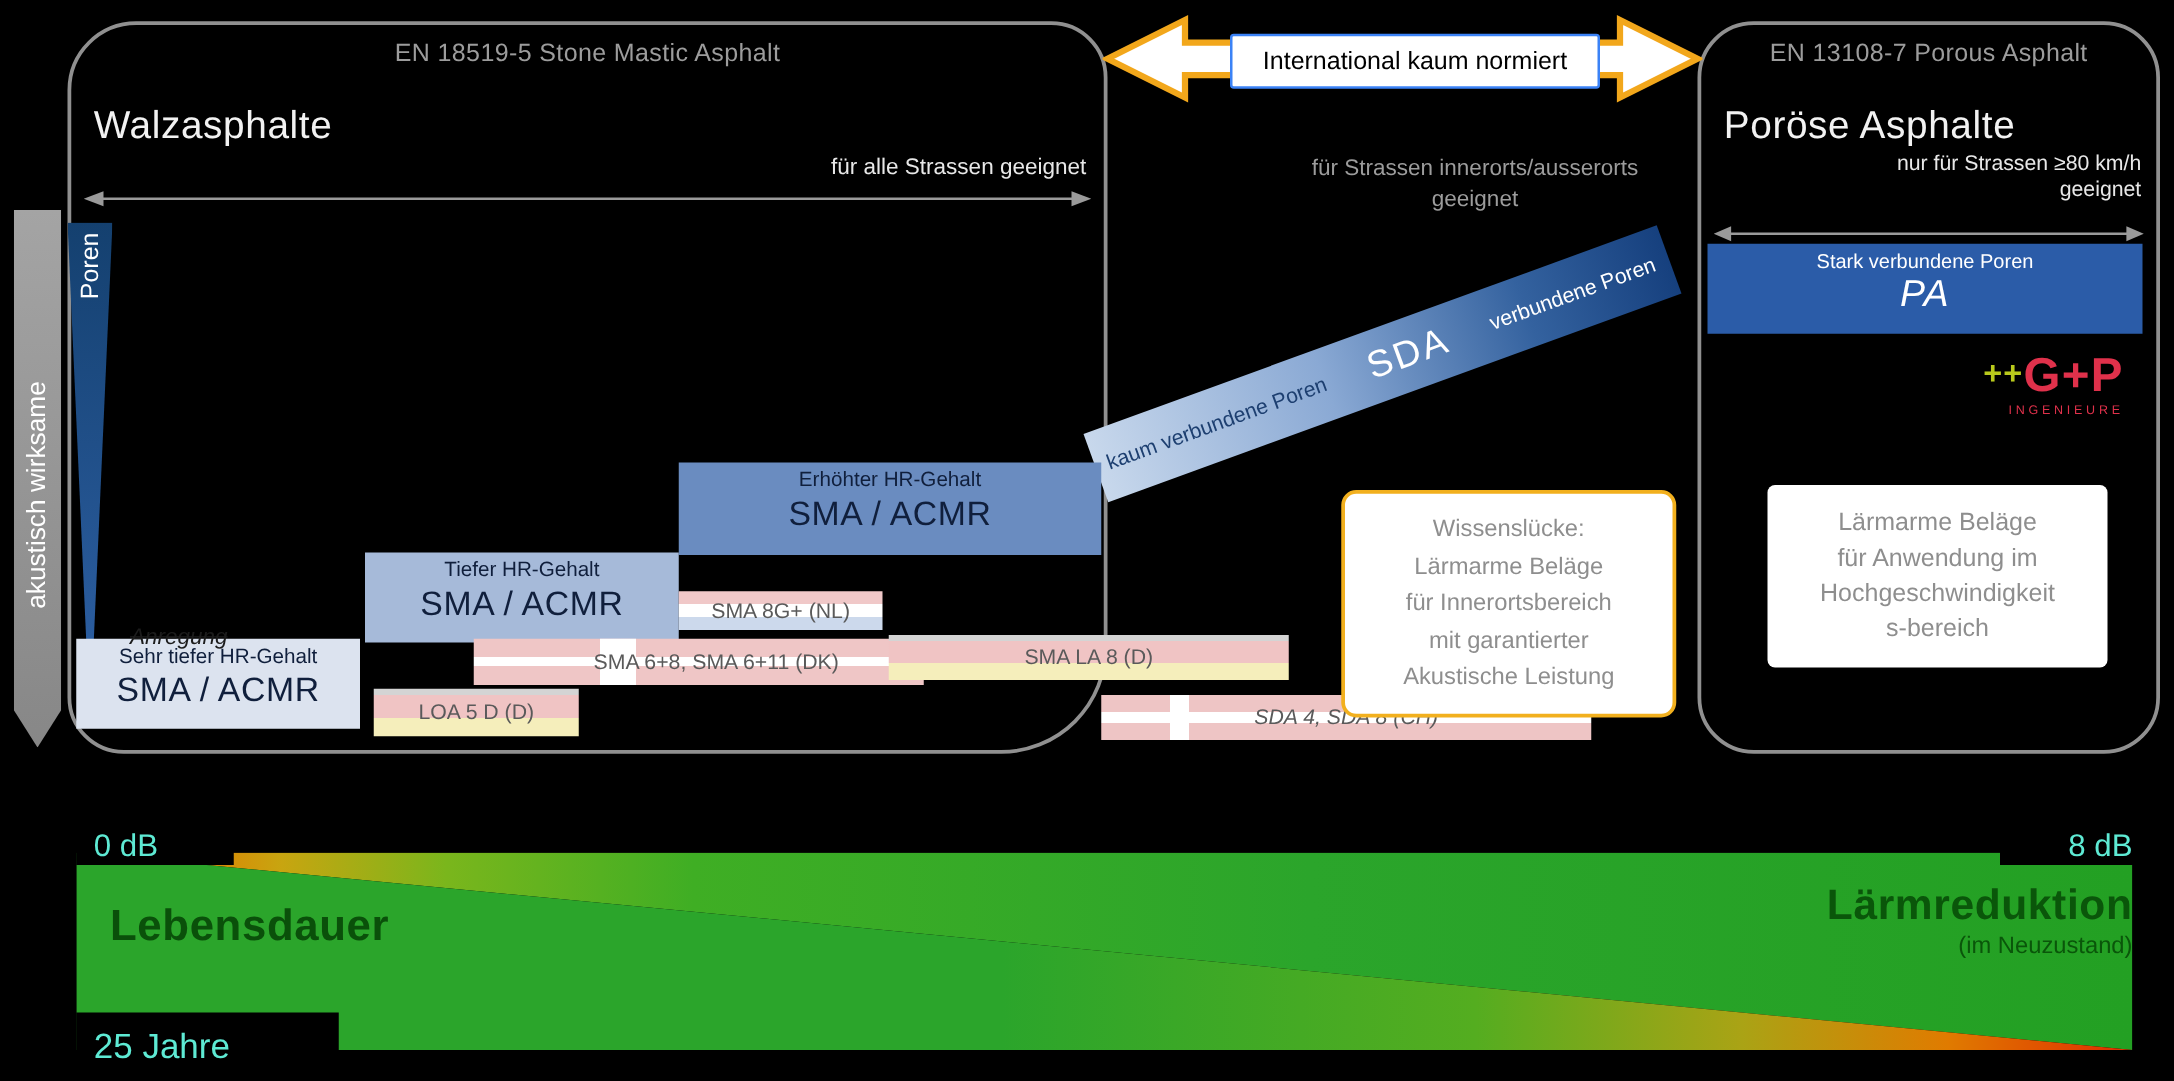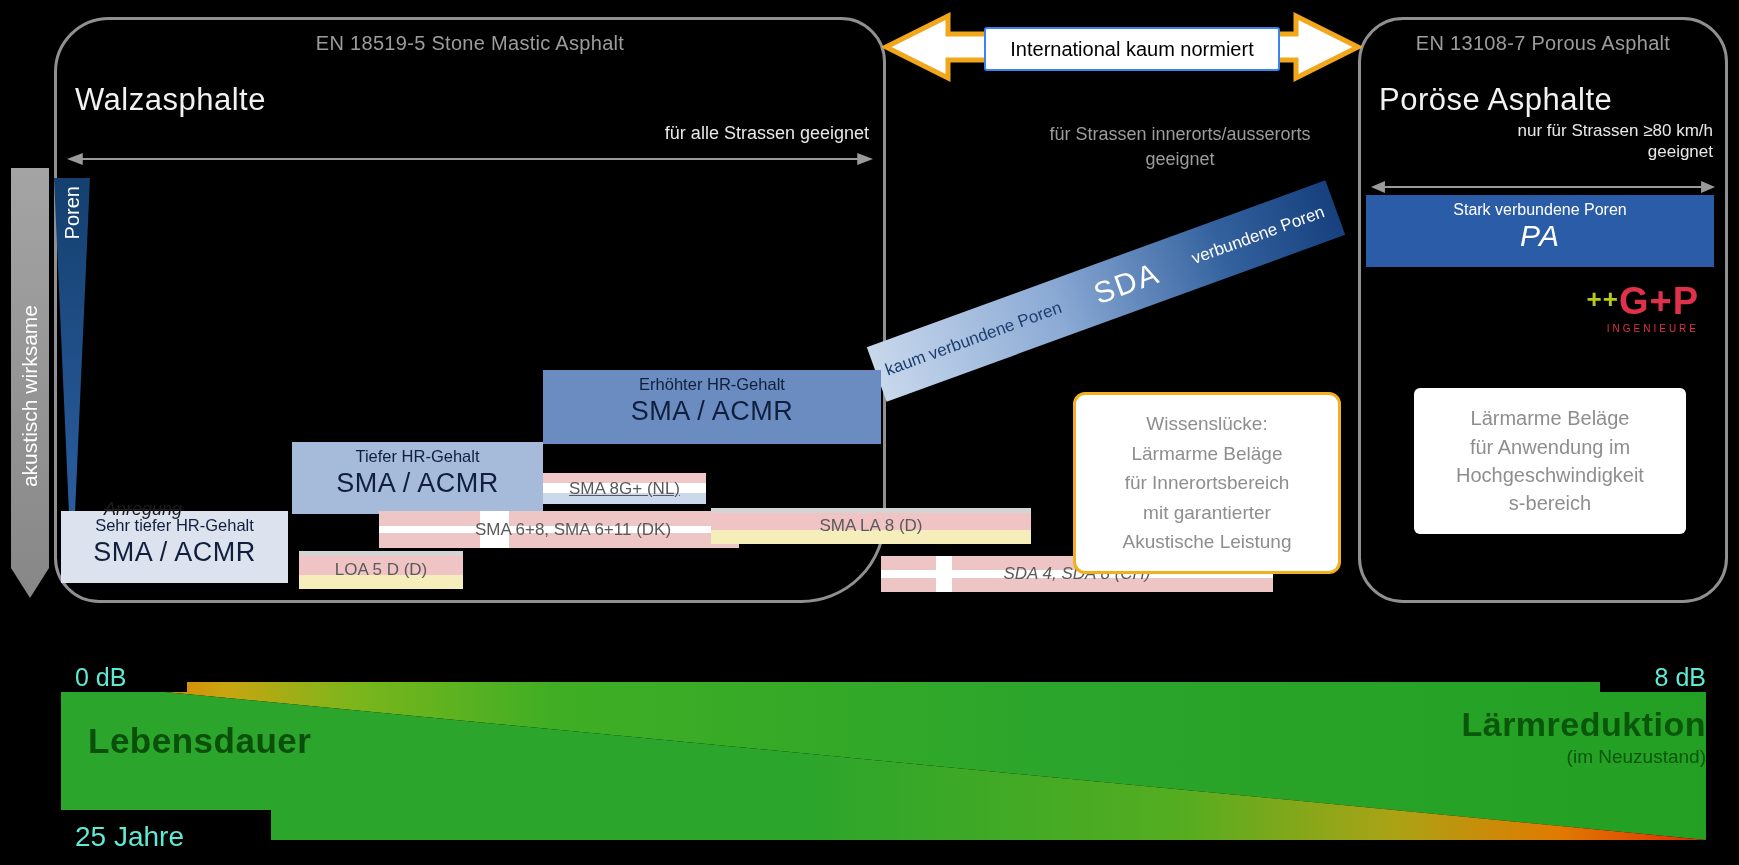--- a/index.html
+++ b/index.html
@@ -46,21 +46,21 @@
   .box-erhoeht{left:543px;top:370px;width:338px;height:74px;background:#6a8cc0;}
   .box-tief{left:292px;top:442px;width:251px;height:72px;background:#a6bad9;}
   .box-sehrtief{left:61px;top:511px;width:227px;height:72px;background:#dce3ef;}
   .anregung{left:104px;top:499px;z-index:4;color:#1c1c1c;font-size:18px;font-style:italic;
     text-decoration:line-through;}
 
   
   .cbar{z-index:3;display:flex;align-items:center;justify-content:center;
     color:#5a5a5a;font-size:17px;white-space:nowrap;}
   .bar-nl{left:543px;top:473px;width:163px;height:31px;
-    background:linear-gradient(180deg,#f0c8c8 0%,#f0c8c8 32%,#ffffff 32%,#ffffff 66%,#ccd9ec 66%,#ccd9ec 100%);text-decoration:underline;}
+    background:linear-gradient(180deg,#f0c8c8 0%,#f0c8c8 32%,#ffffff 32%,#ffffff 66%,#ccd9ec 66%,#ccd9ec 100%);}
   .bar-dk{left:379px;top:511px;width:332px;height:37px;
     background:linear-gradient(90deg,rgba(255,255,255,0) 28%,#fff 28%,#fff 36%,rgba(255,255,255,0) 36%),
                linear-gradient(180deg,#efc6c6 0%,#efc6c6 40%,#ffffff 40%,#ffffff 60%,#efc6c6 60%,#efc6c6 100%);padding-left:28px;}
   .bar-d{left:711px;top:508px;width:320px;height:36px;
     background:linear-gradient(180deg,#d4d4d4 0%,#d4d4d4 13%,#f0c4c4 13%,#f0c4c4 62%,#f5eebb 62%,#f5eebb 100%);}
   .bar-loa{left:299px;top:551px;width:164px;height:38px;
     background:linear-gradient(180deg,#d4d4d4 0%,#d4d4d4 13%,#f0c4c4 13%,#f0c4c4 62%,#f5eebb 62%,#f5eebb 100%);}
   .bar-ch{left:881px;top:556px;width:392px;height:36px;
     background:linear-gradient(90deg,rgba(255,255,255,0) 14%,#fff 14%,#fff 18%,rgba(255,255,255,0) 18%),
                linear-gradient(180deg,#eec5c5 0%,#eec5c5 38%,#ffffff 38%,#ffffff 62%,#eec5c5 62%,#eec5c5 100%);font-style:italic;}

